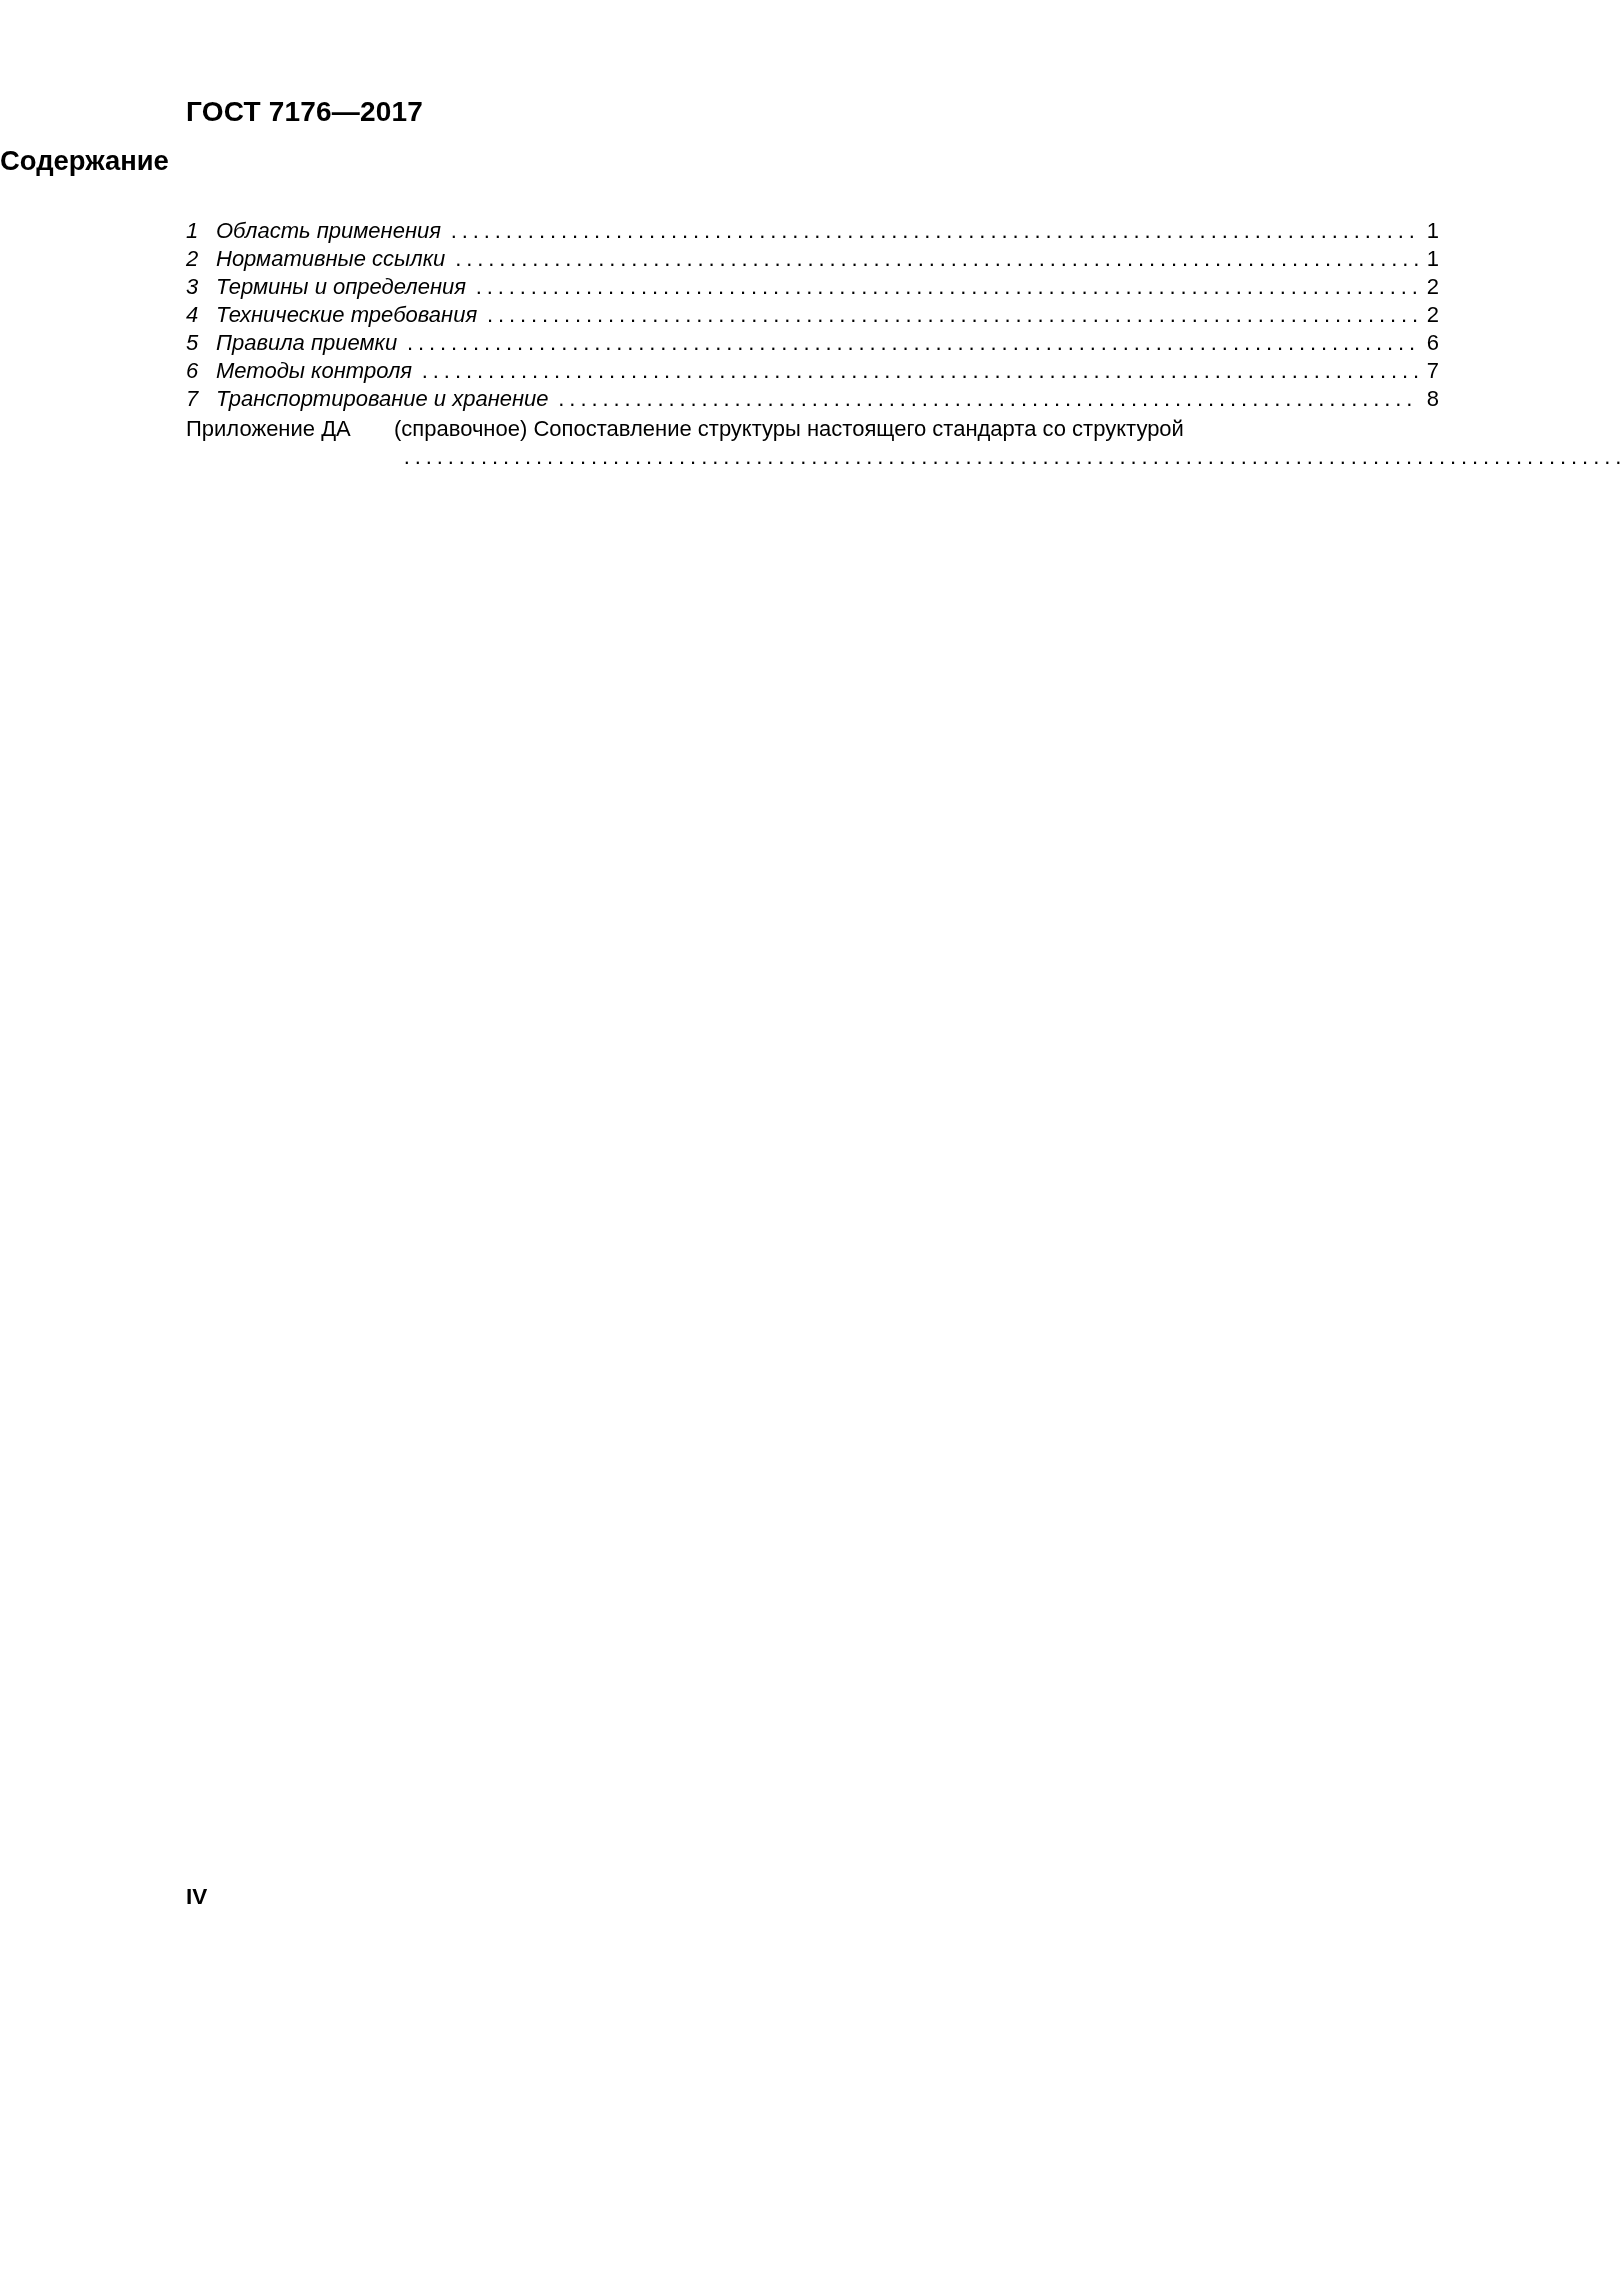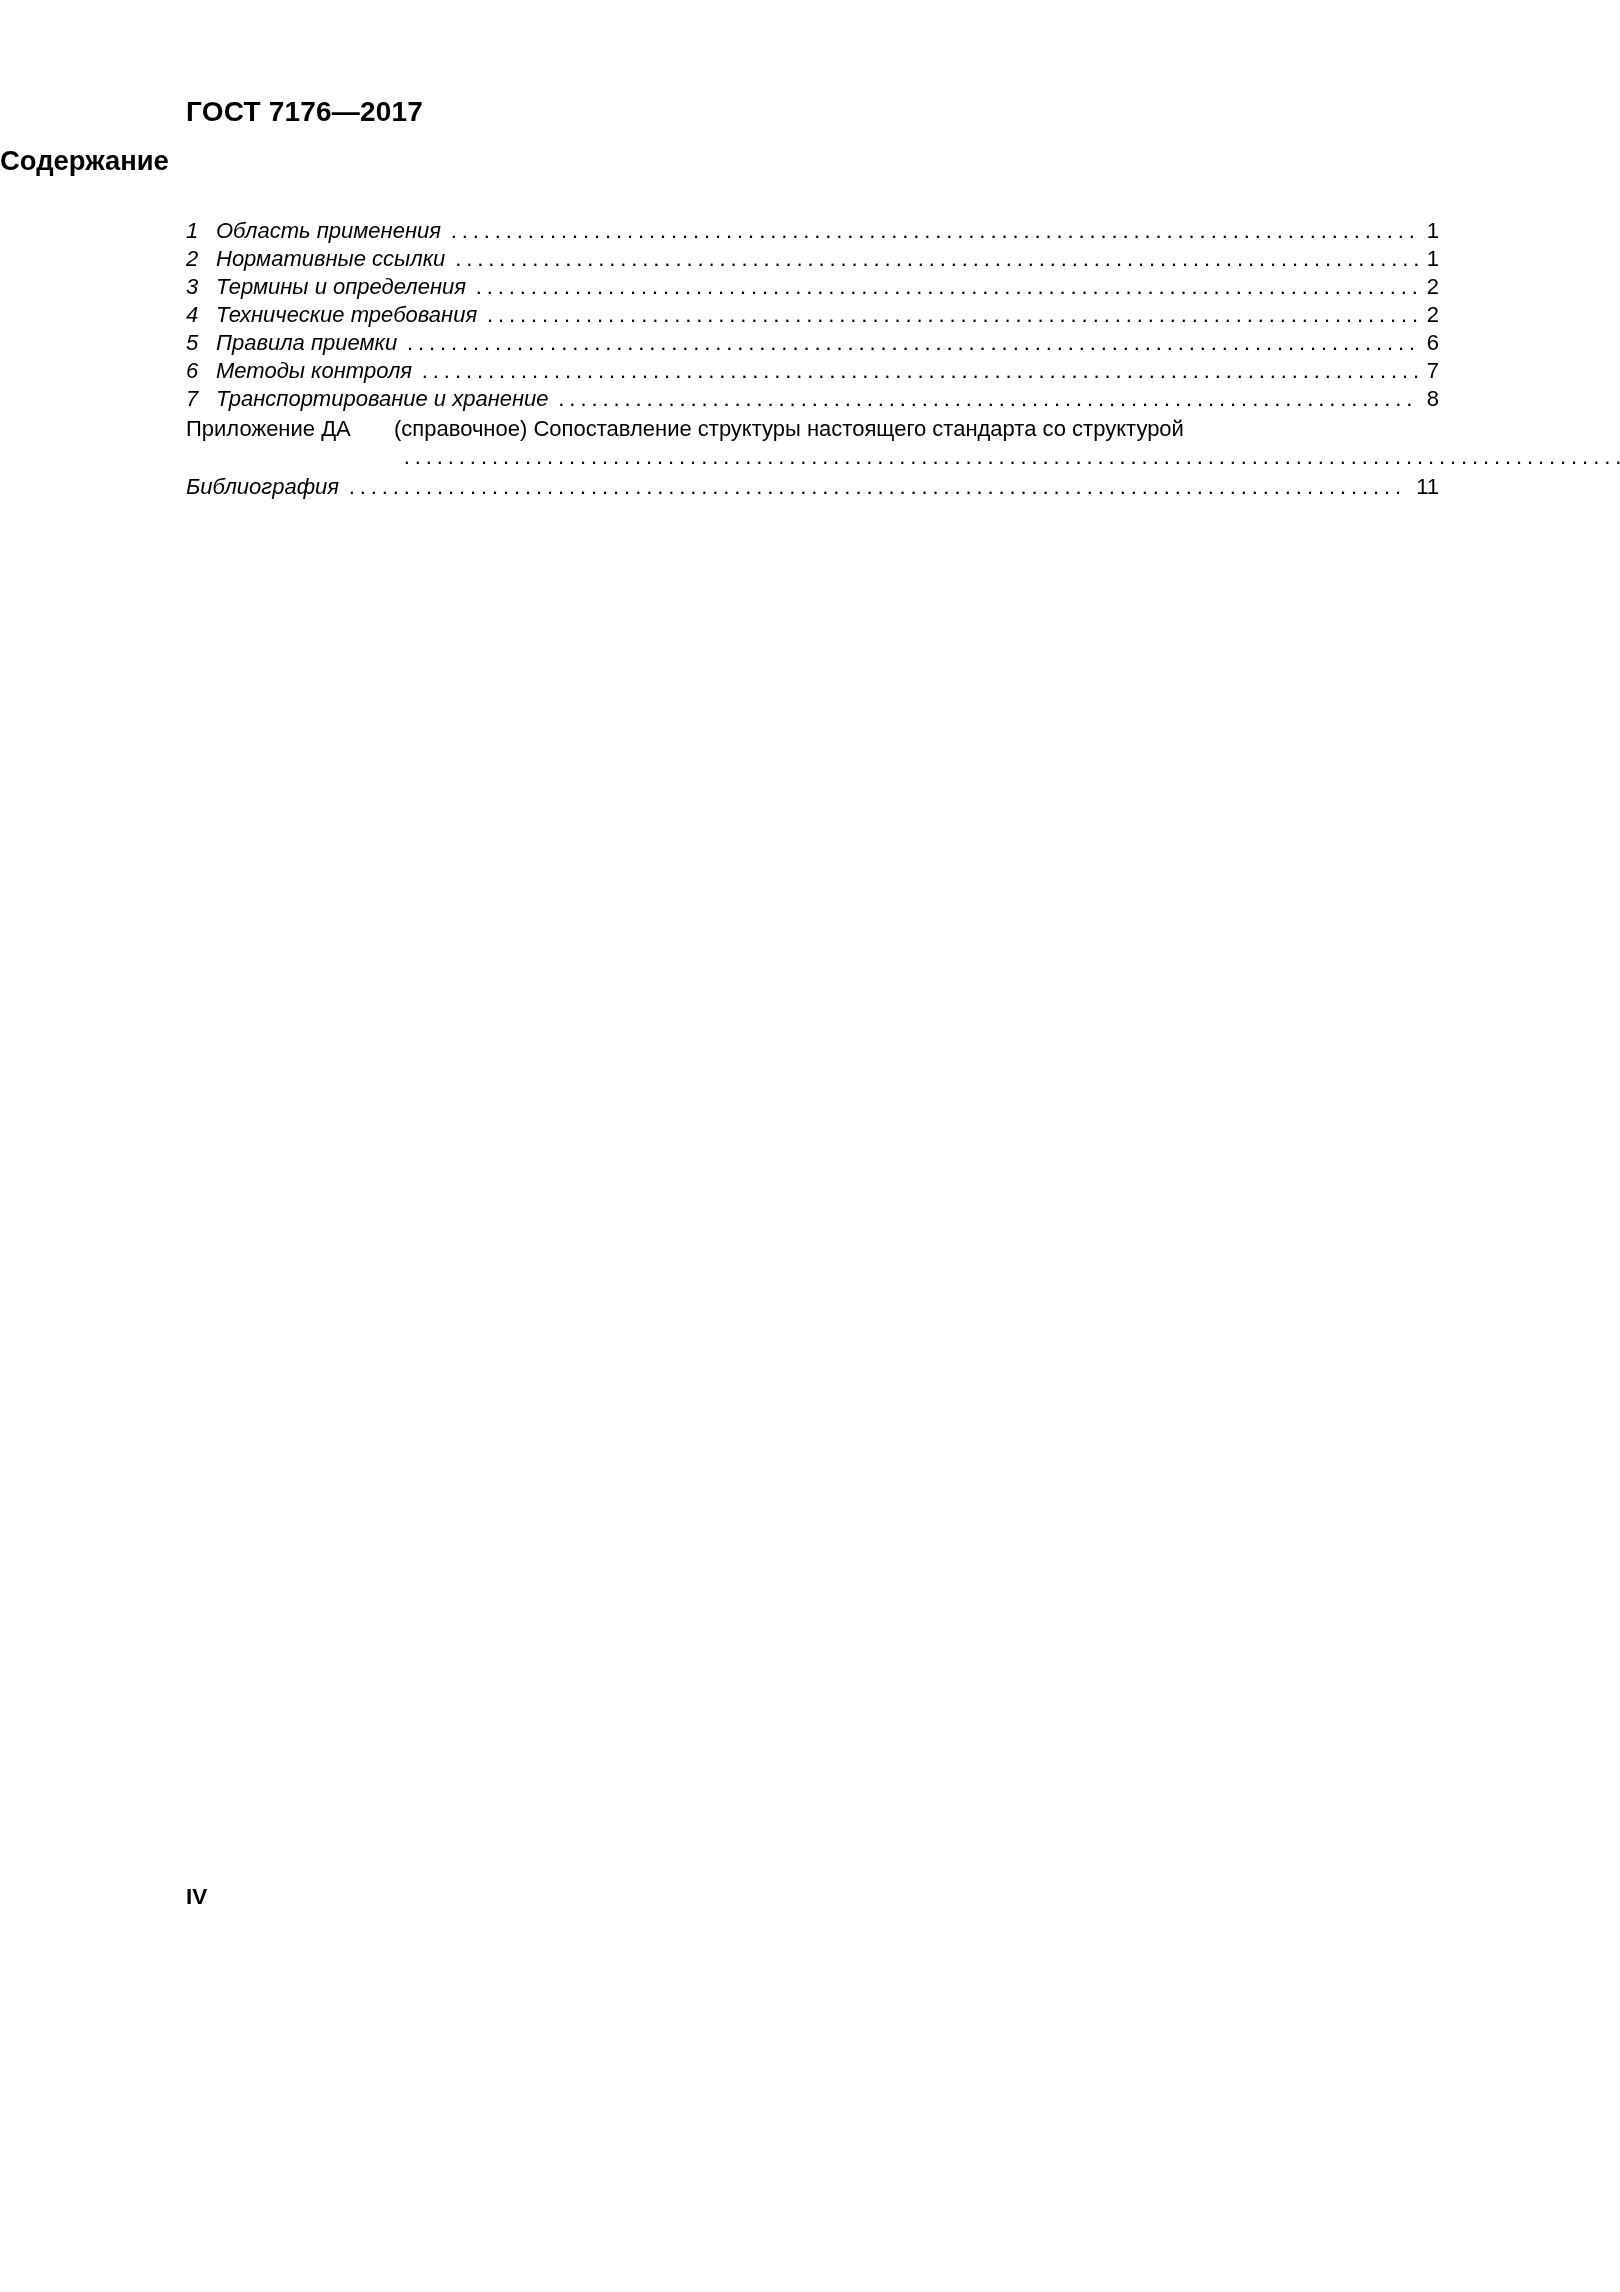--- a/index.html
+++ b/index.html
@@ -159,22 +159,17 @@
     <div class="appendix-content">
       <div>(справочное) Сопоставление структуры настоящего стандарта со структурой</div>
       <div class="toc-row">
         <span class="leader"></span>
 
       </div>
     </div>
   </div>
 
 
-  <div class="toc-row biblio-row">
-    <span class="biblio-label">Библиография</span>
-    <span class="leader"></span>
-    <span class="page-num">11</span>
-  </div>
 
 </div>
 
 <div class="doc-footer">IV</div>
 
 
 </body></html>

